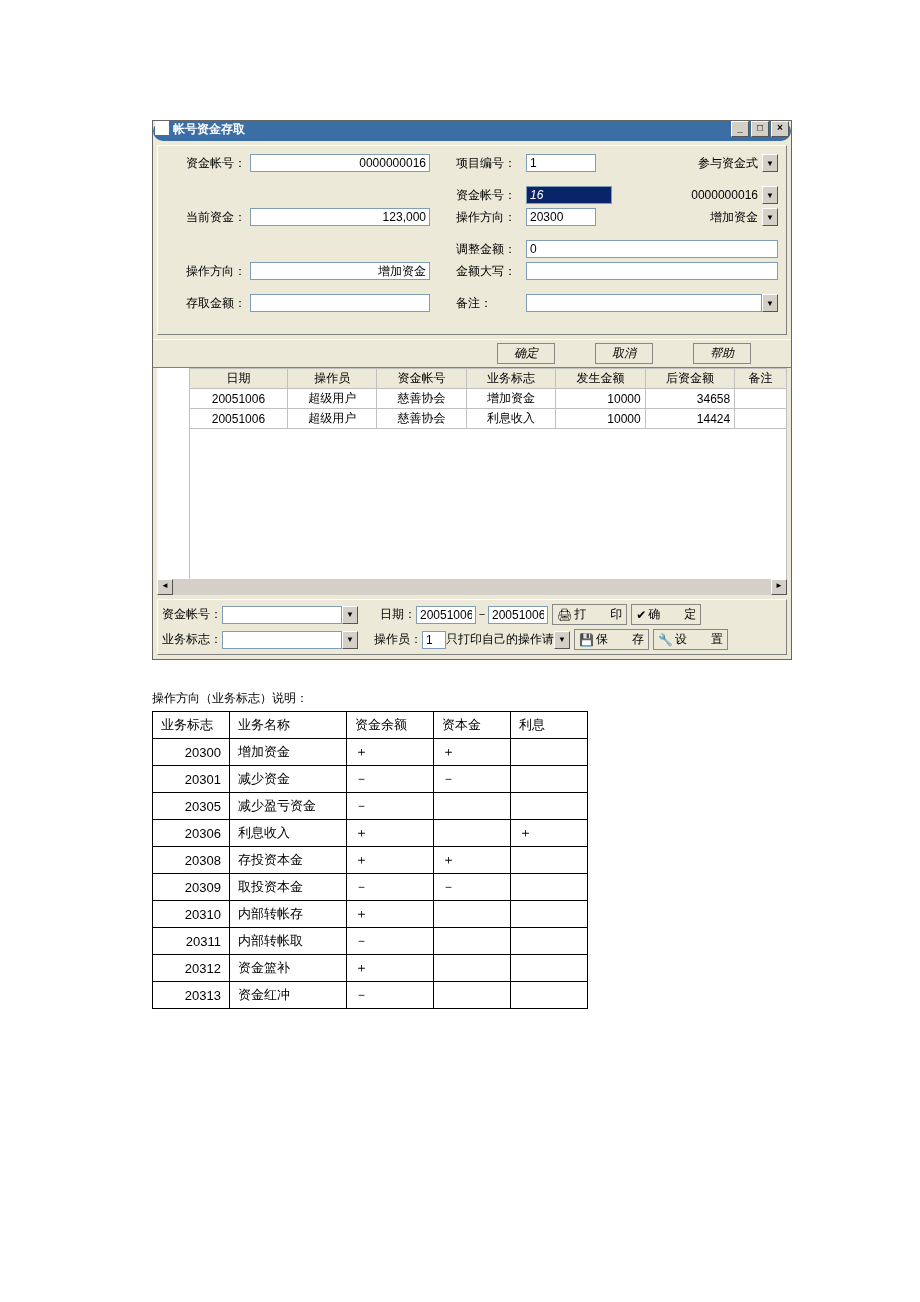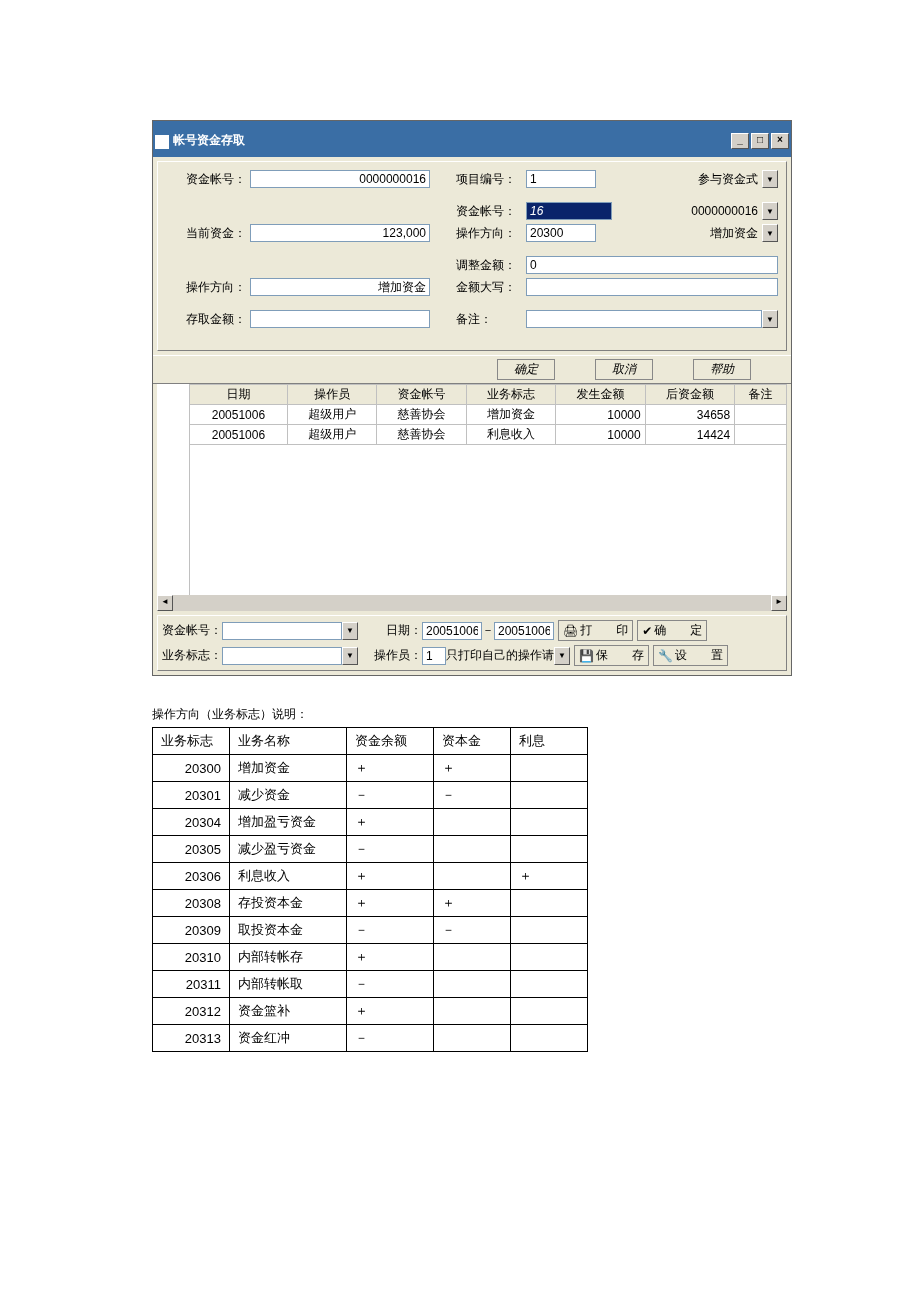--- a/index.html
+++ b/index.html
@@ -12,24 +12,25 @@
   .window {
     width: 638px;
     margin: 120px 0 0 152px;
     border: 1px solid #666;
     background: #ece9d8;
   }
   .titlebar {
     background: linear-gradient(#3a6ea5, #3a6ea5);
     color: #fff;
     display: flex;
-    align-items: flex-end;
+    align-items: flex-start;
     height: 20px;
-    padding: 8px 2px;
+    padding: 0 2px;
     font-weight: bold;
+    border-radius: 10px;
   }
   .titlebar .t-icon {
     width: 14px; height: 14px;
     background: #fff;
     margin-right: 4px;
     display: inline-block;
   }
   .titlebar .title { flex: 1; }
   .win-btns { display: flex; gap: 2px; }
   .win-btn {
@@ -279,21 +280,21 @@
   <div class="scroll-h">
     <div class="s-btn">◄</div>
     <div class="s-btn">►</div>
   </div>
 
   <div class="bottom-bar">
     <div class="bottom-row">
       <span class="bb-lbl">资金帐号：</span>
       <input class="inp" style="width: 120px;">
       <span class="dd-arrow">▼</span>
-      <span style="margin-left:28px">日期：</span>
+      <span style="margin-left:22px">日期：</span>
       <input class="inp" style="width: 60px;" value="20051006">
       <span>－</span>
       <input class="inp" style="width: 60px;" value="20051006">
       <span class="icon-btn">
         <span class="icon-glyph">🖨</span>
         <span>打　　印</span>
       </span>
       <span class="icon-btn">
         <span class="icon-glyph">✔</span>
         <span>确　　定</span>
@@ -340,27 +341,20 @@
           <td></td>
         </tr>
         <tr>
           <td class="r">20301</td>
           <td>减少资金</td>
           <td>－</td>
           <td>－</td>
           <td></td>
         </tr>
         <tr>
-          <td class="r">20304</td>
-          <td>增加盈亏资金</td>
-          <td>＋</td>
-          <td></td>
-          <td></td>
-        </tr>
-        <tr>
           <td class="r">20305</td>
           <td>减少盈亏资金</td>
           <td>－</td>
           <td></td>
           <td></td>
         </tr>
         <tr>
           <td class="r">20306</td>
           <td>利息收入</td>
           <td>＋</td>

